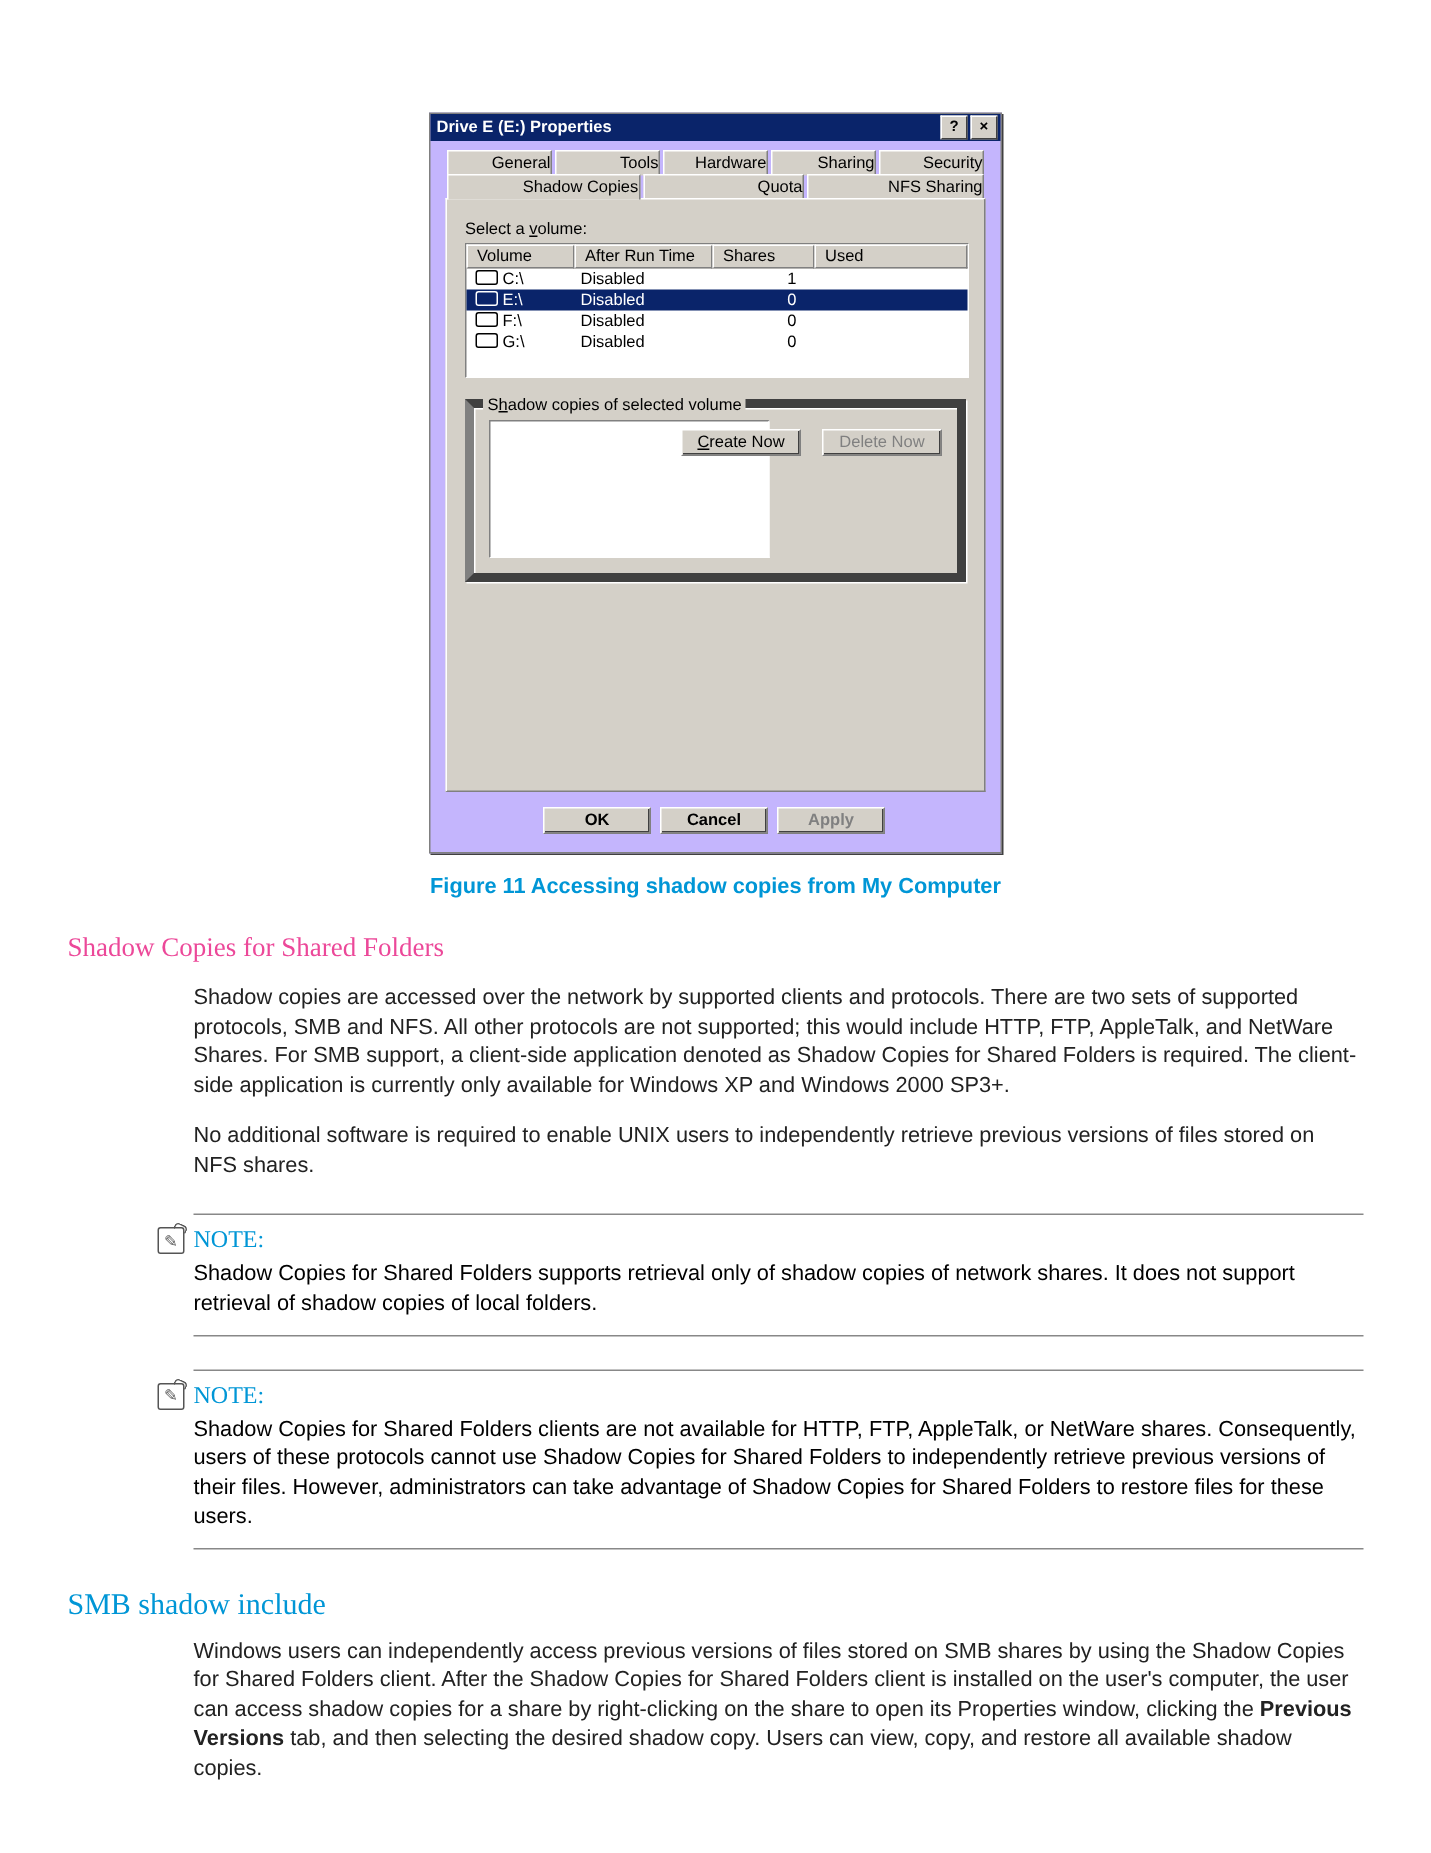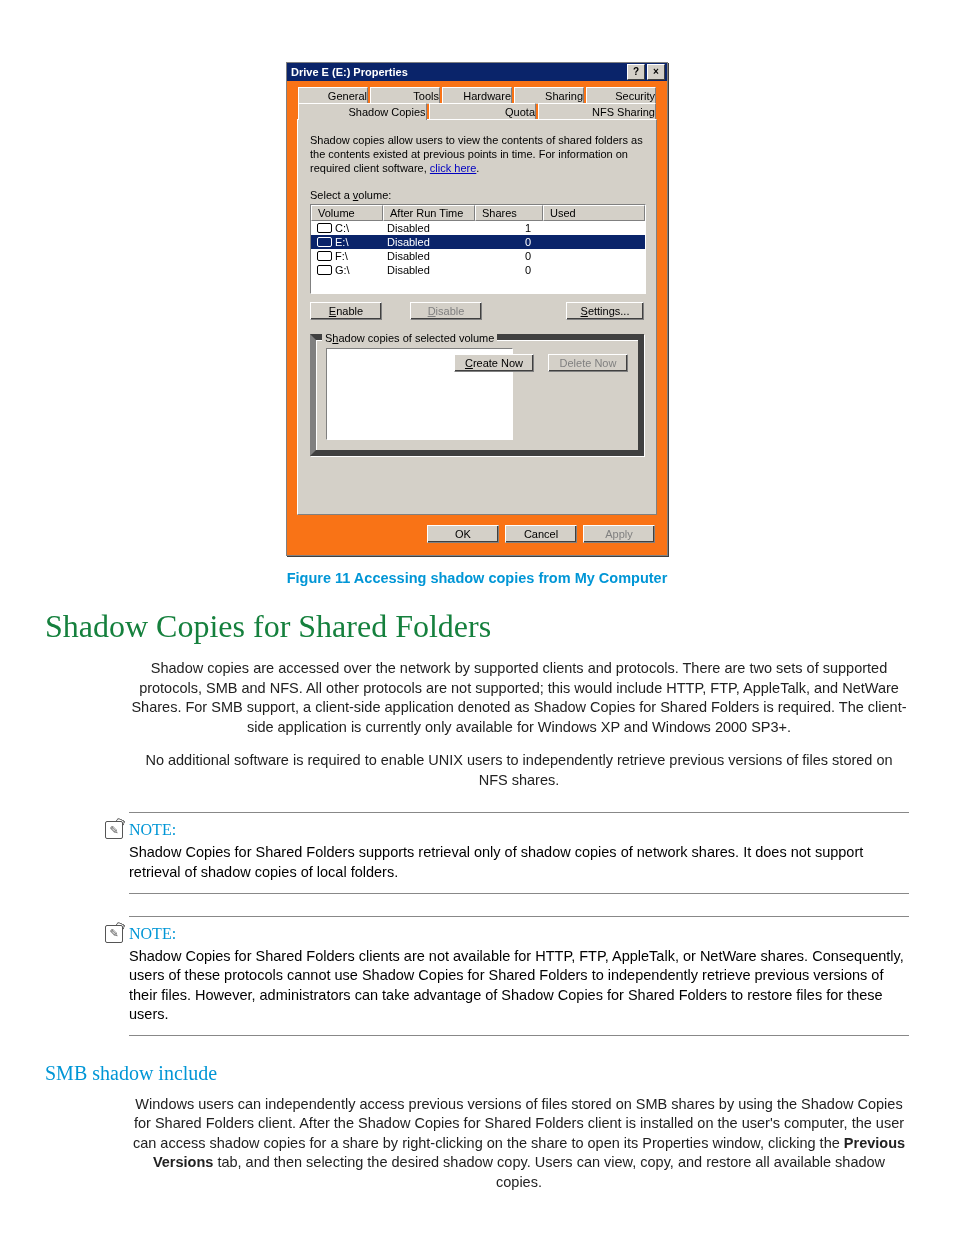--- a/index.html
+++ b/index.html
@@ -10,24 +10,24 @@
     color: #000;
     width: 954px;
   }
   .page {
     padding: 62px 45px 40px 45px;
   }
   
   .dialog-wrap { text-align: center; }
   .dialog {
     width: 380px;
-    margin: 0 auto;
+    margin: 13px auto;
     border: 1px solid #808080;
     box-shadow: 1px 1px 0 #404040;
-    background: #f97316;
+    background: #c4b5fd;
     text-align: left;
     font-family: Tahoma, Arial, sans-serif;
     font-size: 11px;
     color: #000;
   }
   .titlebar {
     background: #0a246a;
     color: #fff;
     height: 18px;
     display: flex;
@@ -173,52 +173,52 @@
   }
   .fs-btns {
     position: absolute;
     right: 10px; top: 14px;
     display: flex; flex-direction: row; gap: 14px;
   }
   .dlg-footer {
     text-align: right;
     margin-top: 10px;
     display: flex;
-    justify-content: flex-end;
+    justify-content: center;
     gap: 6px;
     padding: 0 2px 2px 0;
+    font-weight: bold;
   }
   
   .fig-caption {
     color: #0096d6;
     font-family: Arial, Helvetica, sans-serif;
     font-weight: bold;
     font-size: 14.5px;
     text-align: center;
     margin: 14px 0 22px 0;
   }
   .h1 {
-    color: #15803d;
+    color: #ec4899;
     font-family: Georgia, 'Times New Roman', serif;
     font-weight: normal;
-    font-size: 32px;
+    font-size: 18px;
     margin: 10px 0 14px 0;
   }
   .h2 {
     color: #0096d6;
     font-family: Georgia, 'Times New Roman', serif;
     font-weight: normal;
     font-size: 20px;
     margin: 26px 0 10px 0;
   }
   .para {
     margin: 0 0 14px 84px;
     line-height: 1.35;
     color: #222;
-    text-align: center;
   }
   
   .note-block { margin: 22px 0 0 84px; }
   .hr { border: none; border-top: 1px solid #888; margin: 0; }
   .note-head-row {
     display: flex; align-items: center; gap: 6px;
     margin: 8px 0 4px -24px;
   }
   .note-icon {
     width: 16px; height: 16px;
@@ -268,23 +268,20 @@
             <div class="tab">Hardware</div>
             <div class="tab">Sharing</div>
             <div class="tab">Security</div>
           </div>
           <div class="tabrow row-bot">
             <div class="tab active" style="flex:1.2">Shadow Copies</div>
             <div class="tab">Quota</div>
             <div class="tab" style="flex:1.1">NFS Sharing</div>
           </div>
           <div class="tab-panel">
-            <div class="desc">
-              <span>Shadow copies allow users to view the contents of shared folders as the contents existed at previous points in time. For information on required client software, </span><span class="link">click here</span><span>.</span>
-            </div>
             <div class="select-label">
               <span>Select a </span><span class="underline">v</span><span>olume:</span>
             </div>
             <div class="vol-table">
               <div class="vol-head">
                 <div class="th col-v">Volume</div>
                 <div class="th col-r">After Run Time</div>
                 <div class="th col-s">Shares</div>
                 <div class="th col-u">Used</div>
               </div>
@@ -309,27 +306,20 @@
                   </div>
                   <div class="vol-row">
                     <div class="td col-v"><span class="volicon"></span>G:\</div>
                     <div class="td col-r">Disabled</div>
                     <div class="td col-s" style="text-align:right">0</div>
                     <div class="td col-u"></div>
                   </div>
                 </div>
             </div>
 
-            <div class="btnrow">
-              <div class="winbtn"><span class="underline">E</span><span>nable</span></div>
-              <div style="width:28px"></div>
-              <div class="winbtn disabled"><span class="underline">D</span><span>isable</span></div>
-              <div style="flex:1"></div>
-              <div class="winbtn" style="width:76px"><span class="underline">S</span><span>ettings...</span></div>
-            </div>
 
             <div class="fieldset">
               <div class="fs-legend"><span>S</span><span class="underline">h</span><span>adow copies of selected volume</span></div>
               <div class="snapshot-list"></div>
               <div class="fs-btns">
                 <div class="winbtn" style="width:78px"><span class="underline">C</span><span>reate Now</span></div>
                 <div class="winbtn disabled" style="width:78px">Delete Now</div>
               </div>
             </div>
           </div>

